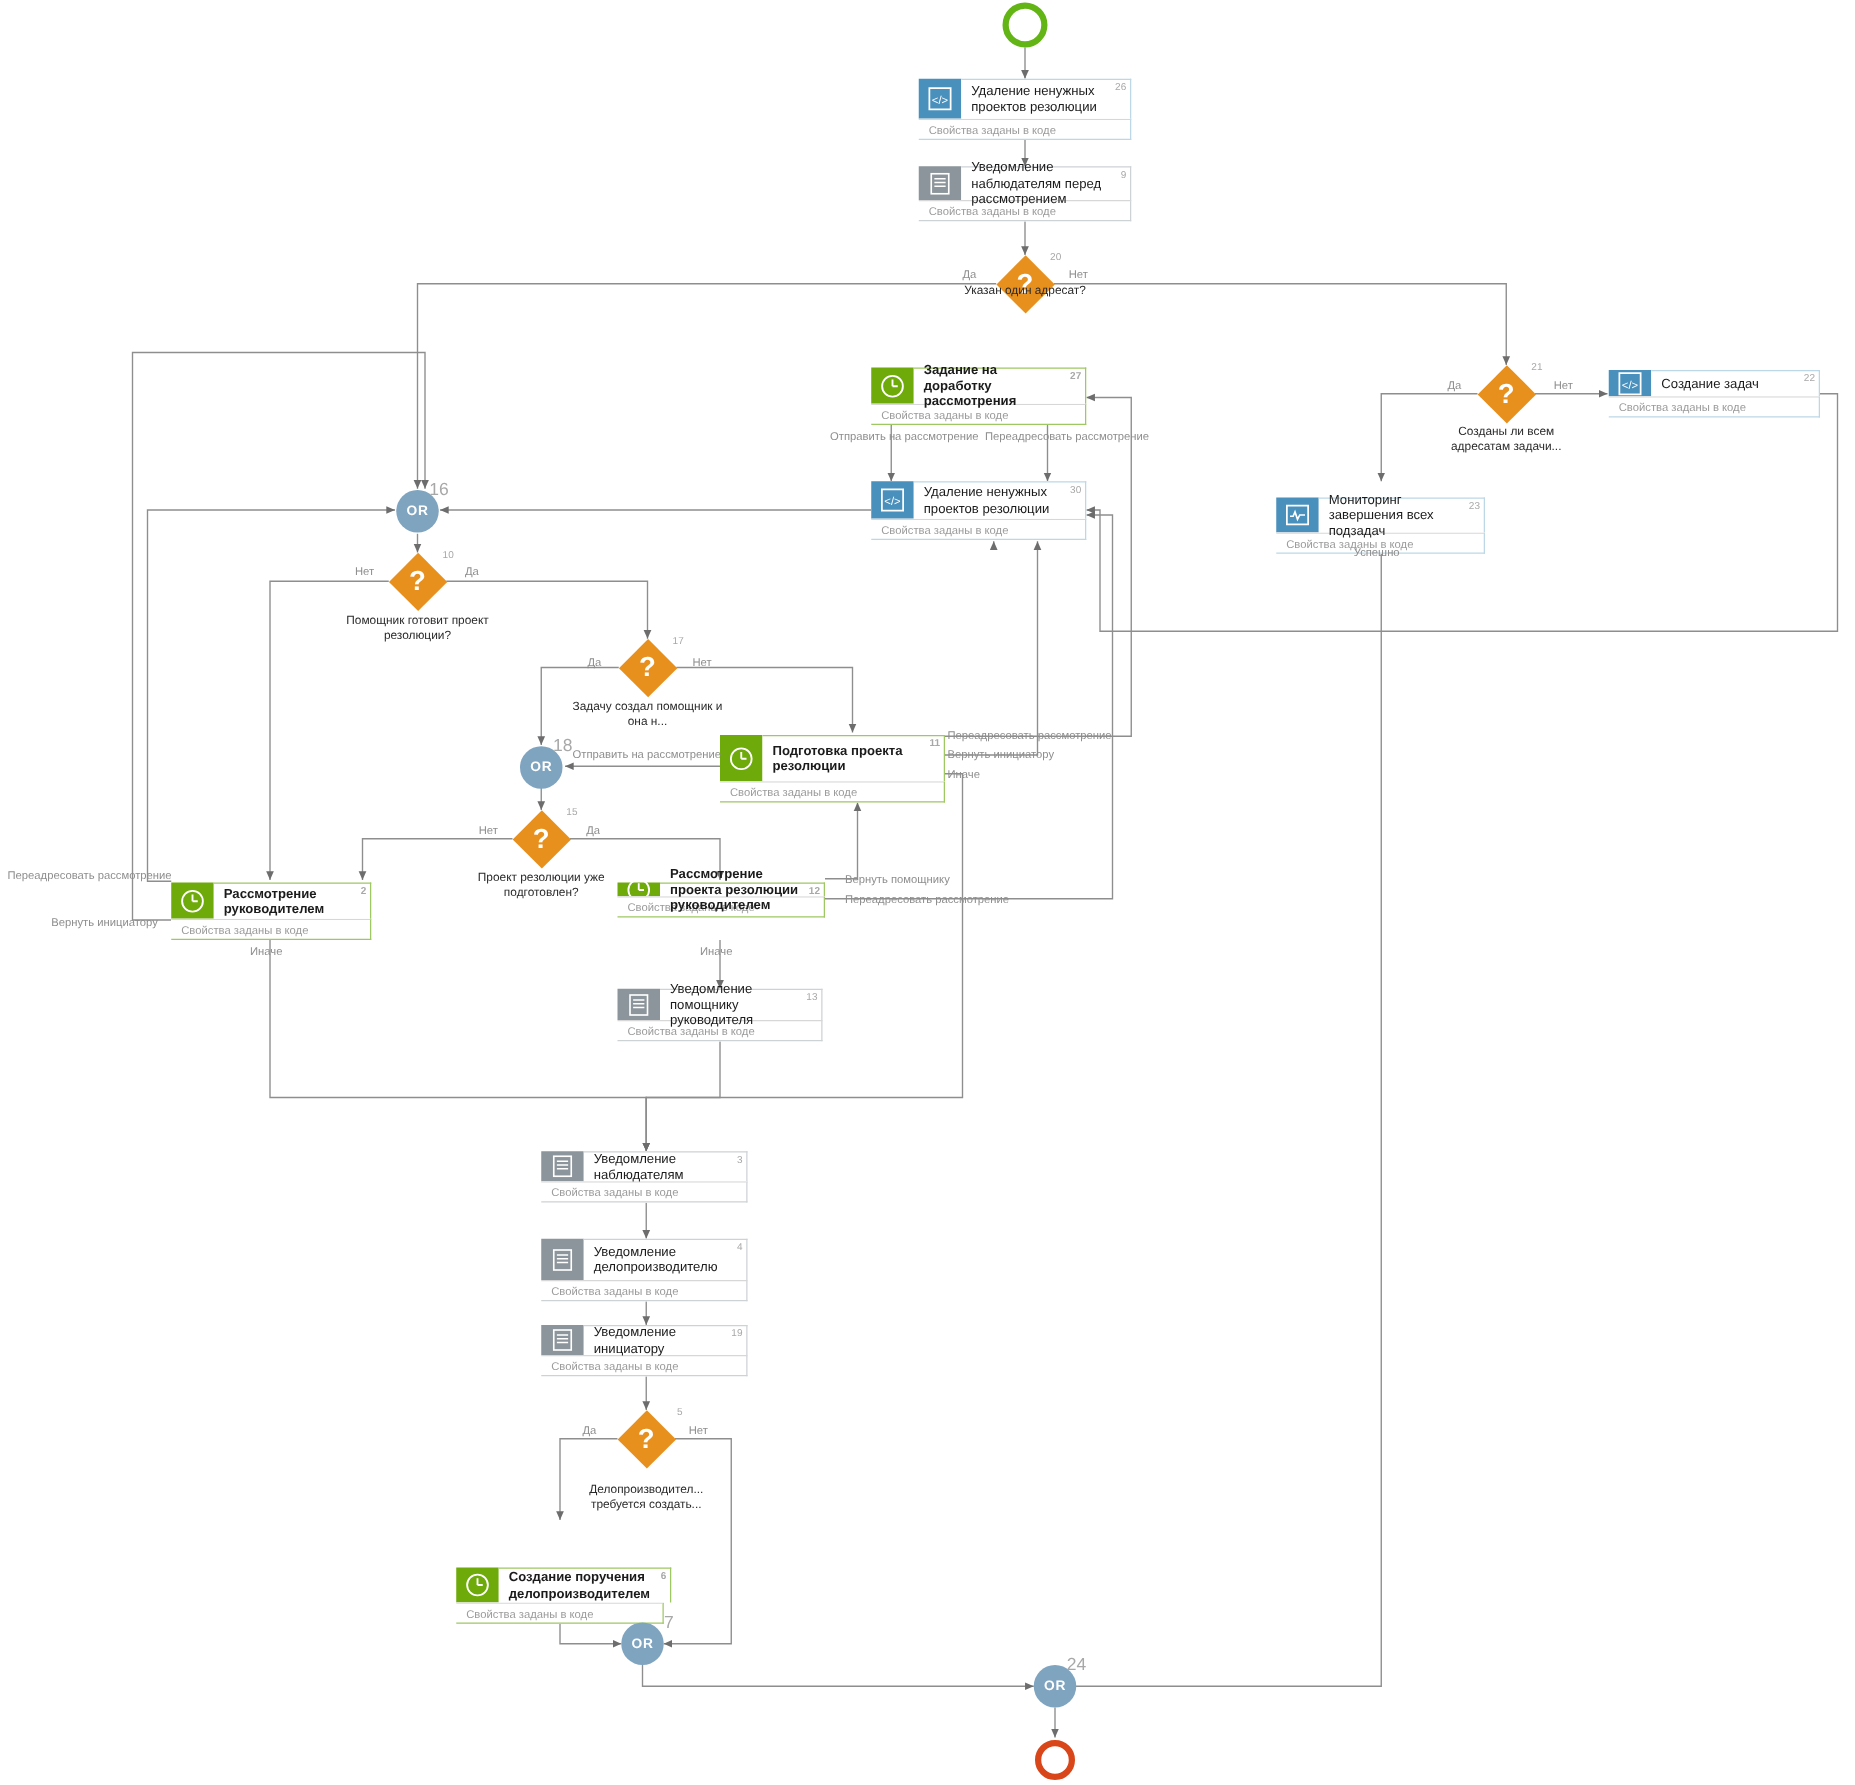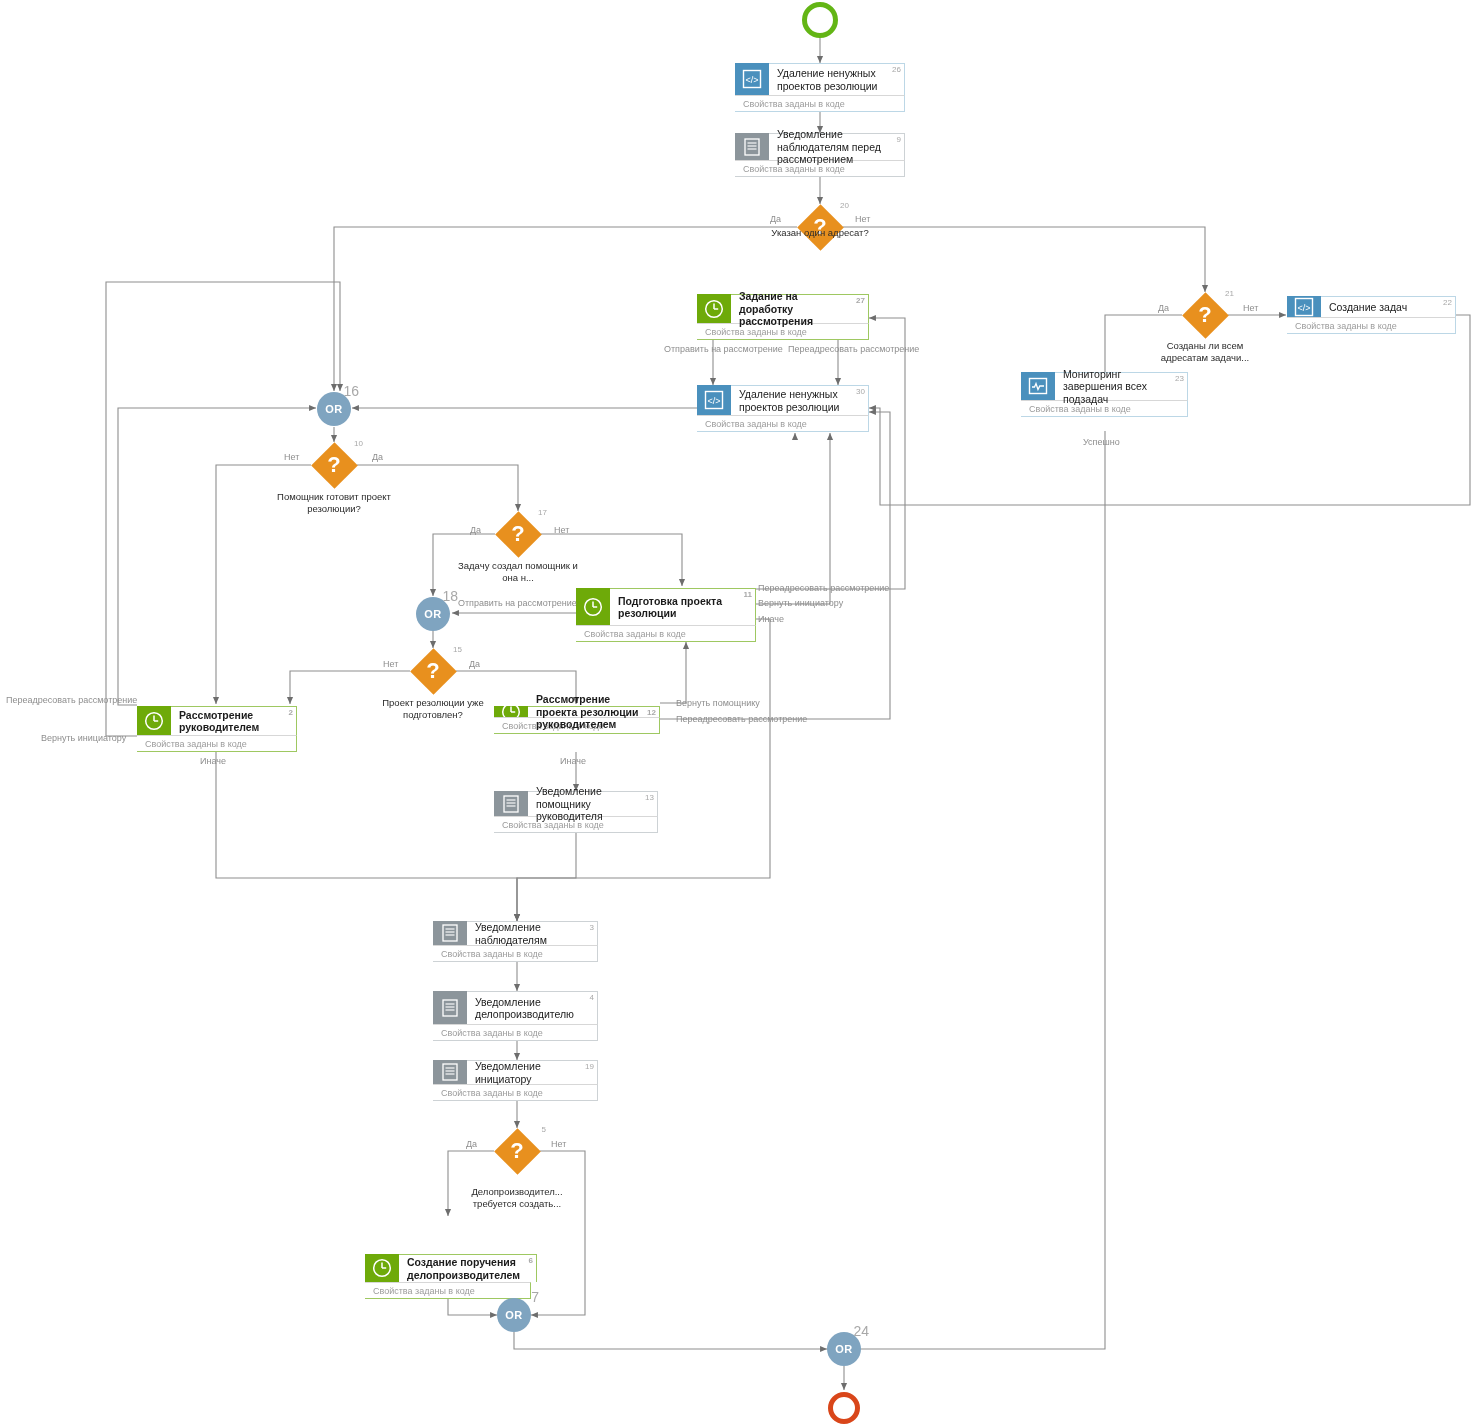--- a/index.html
+++ b/index.html
@@ -242,21 +242,21 @@
       <div class="titlewrap">
         <div class="title">Создание задач</div>
         <div class="num">22</div>
       </div>
     </div>
     <div class="props">
         <span>Свойства заданы в коде</span>
       </div>
   </div>
 
-  <div class="node n-blue" style="left:1021px;top:372px;width:167px;height:45px;justify-content:center;">
+  <div class="node n-blue" style="left:1021px;top:398px;width:167px;height:45px;justify-content:center;">
     <div class="body">
       <div class="icon">
         <svg width="20" height="20" viewBox="0 0 20 20">
             <rect x="1.5" y="2.5" width="17" height="15" fill="none" stroke="#fff" stroke-width="1.4"></rect>
             <polyline points="4,11 6.5,11 8,7.5 10,13.5 11.8,10 16,10" fill="none" stroke="#fff" stroke-width="1.3"></polyline>
           </svg>
       </div>
       <div class="titlewrap">
         <div class="title">Мониторинг завершения всех подзадач</div>
         <div class="num">23</div>

